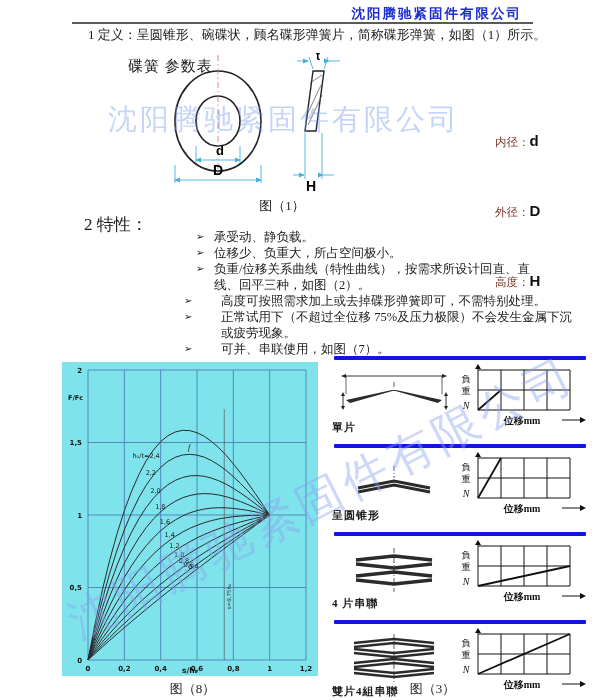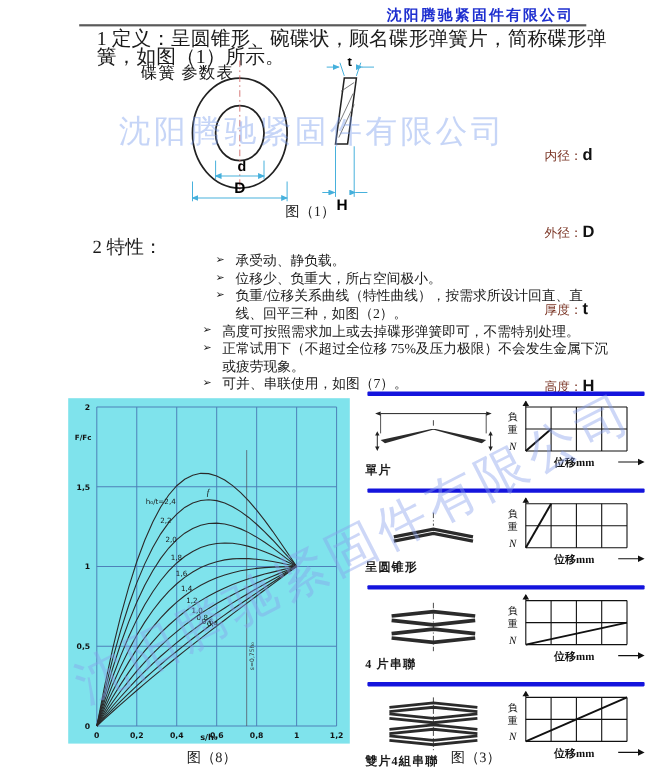--- a/index.html
+++ b/index.html
@@ -3,39 +3,39 @@
 <meta charset="utf-8">
 <style>
   html,body{margin:0;padding:0;}
   body{width:600px;height:700px;position:relative;background:#ffffff;overflow:hidden;
        font-family:"Liberation Serif","DejaVu Serif",serif;color:#1a1a1a;}
   .abs{position:absolute;}
   
   .company{top:5px;right:78px;font-size:13.5px;font-weight:bold;color:#1e2fd0;letter-spacing:2px;}
   .hline{top:22px;left:72px;width:461px;height:2px;background:#5a5a5a;}
   
-  .definition{top:27px;left:88px;width:475px;font-size:18px;line-height:16px;}
+  .definition{top:27px;left:88px;width:475px;font-size:13px;line-height:16px;}
   
   .fig1-box{top:53px;left:100px;width:430px;height:140px;}
   .fig1-title{top:57px;left:128px;font-size:15px;font-weight:normal;letter-spacing:1px;}
   .fig1-wm{top:100px;left:108px;width:420px;font-size:29px;letter-spacing:3px;white-space:nowrap;
            color:rgba(120,155,235,0.42);pointer-events:none;}
   .param-col{top:82px;left:495px;width:100px;}
   .param-row{height:22px;line-height:22px;white-space:nowrap;margin-top:48px;}
   .p-label{font-size:11.5px;color:#7a3424;}
   .p-sym{font-size:15px;font-weight:bold;color:#111;font-family:"Liberation Sans","DejaVu Sans",sans-serif;}
   .caption{font-size:13px;text-align:center;color:#222;}
-  .cap1{top:183px;left:182px;width:200px;}
+  .cap1{top:197px;left:182px;width:200px;}
   
   .feat-title{top:213px;left:84px;font-size:17px;}
   .bullets{top:229px;left:0;width:600px;}
   .b-row{display:flex;line-height:16px;font-size:12.5px;}
   .b-row .mk{width:18px;flex:0 0 18px;font-size:10px;font-family:"DejaVu Sans",sans-serif;}
   .grp-a{margin-left:196px;}.grp-a .tx{width:336px;}
-  .grp-b{margin-left:184px;}.grp-b .tx{width:352px;}
+  .grp-b{margin-left:184px;}.grp-b .tx{width:352px;margin-left:19px;}
   
   .fig2-box{top:362px;left:62px;width:256px;height:314px;background:#7fe3ec;}
   .cap2{top:680px;left:130px;width:125px;}
   
   .f3-section{position:absolute;left:332px;width:258px;height:88px;}
   .sep-bar{position:absolute;top:0;left:2px;width:252px;height:4px;background:#1414dd;border-radius:1px;}
   .disc-wrap{position:absolute;left:6px;top:12px;width:114px;height:52px;}
   .disc-label{position:absolute;left:0px;top:64px;width:126px;text-align:left;font-size:11px;
               font-weight:bold;letter-spacing:1px;}
   .mini-wrap{position:absolute;left:126px;top:8px;width:132px;height:76px;}
@@ -95,21 +95,20 @@
     <line x1="222" y1="80" x2="222" y2="126" stroke="#45b0dc" stroke-width="0.9"></line>
     <line x1="193" y1="122" x2="204" y2="122" stroke="#45b0dc" stroke-width="0.9" marker-end="url(#ahr)"></line>
     <line x1="234" y1="122" x2="223" y2="122" stroke="#45b0dc" stroke-width="0.9" marker-end="url(#ahl)"></line>
     <text x="206" y="138" font-size="14" font-weight="bold" font-family="Liberation Sans,DejaVu Sans,sans-serif">H</text>
   </svg>
 </div>
 <div class="abs fig1-wm">沈阳腾驰紧固件有限公司</div>
 <div class="abs param-col">
   <div class="param-row"><span class="p-label">内径：</span><span class="p-sym">d</span></div>
   <div class="param-row"><span class="p-label">外径：</span><span class="p-sym">D</span></div>
-  <div class="param-row"><span class="p-label">厚度：</span><span class="p-sym">t</span></div>
   <div class="param-row"><span class="p-label">高度：</span><span class="p-sym">H</span></div>
 </div>
 <div class="abs caption cap1">图（1）</div>
 
 <div class="abs feat-title">2 特性：</div>
 <div class="abs bullets">
   <div class="b-row grp-a">
       <span class="mk">➢</span>
       <span class="tx">承受动、静负载。</span>
     </div>

